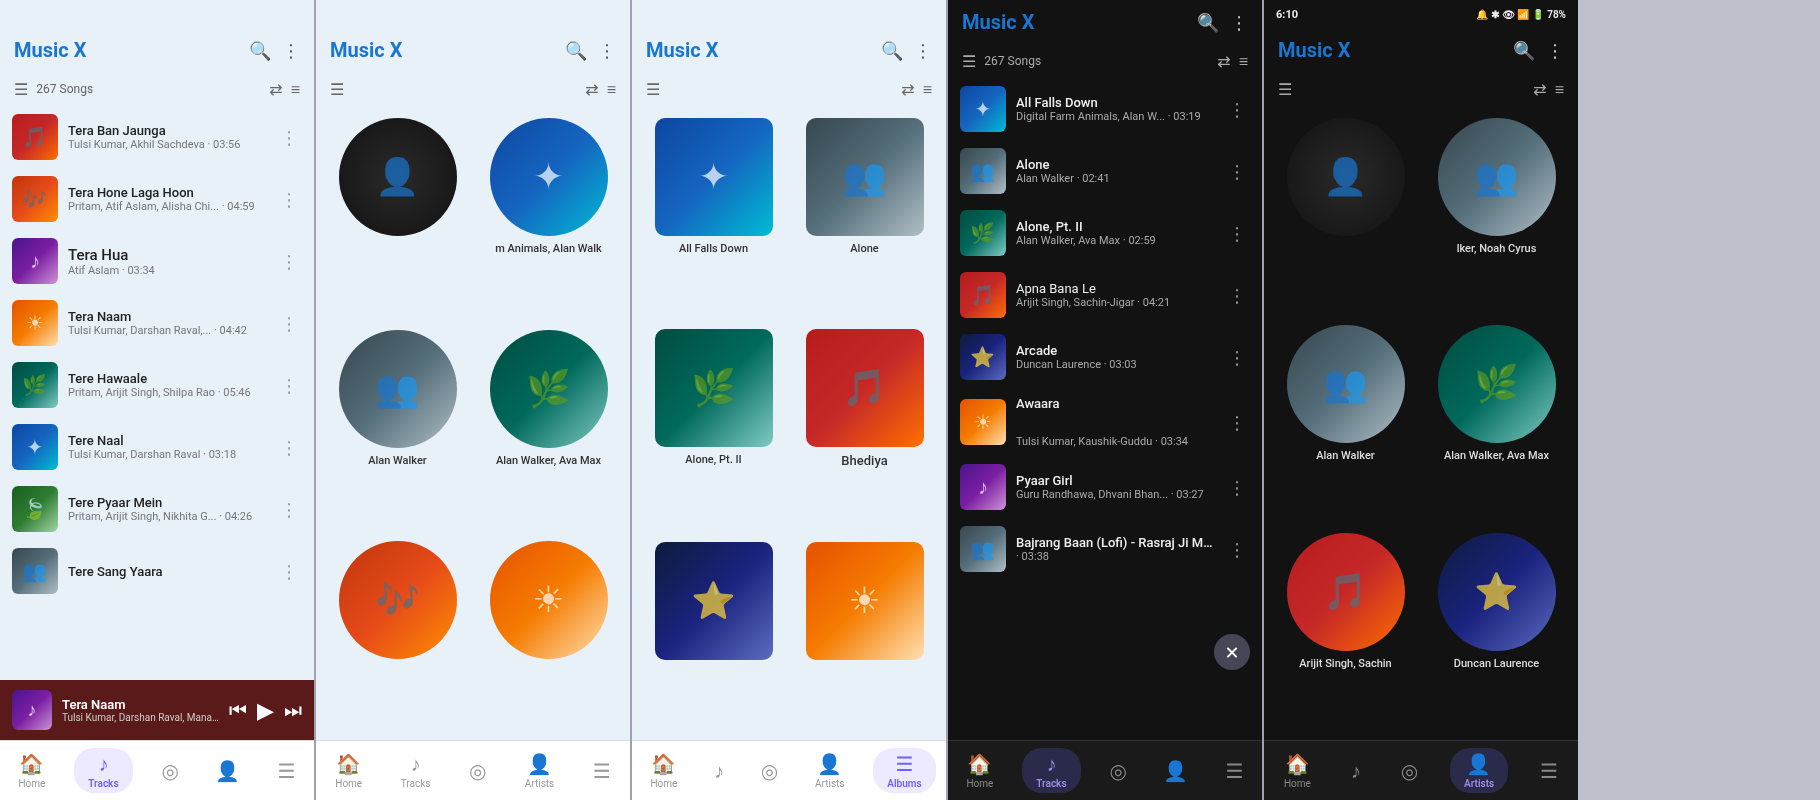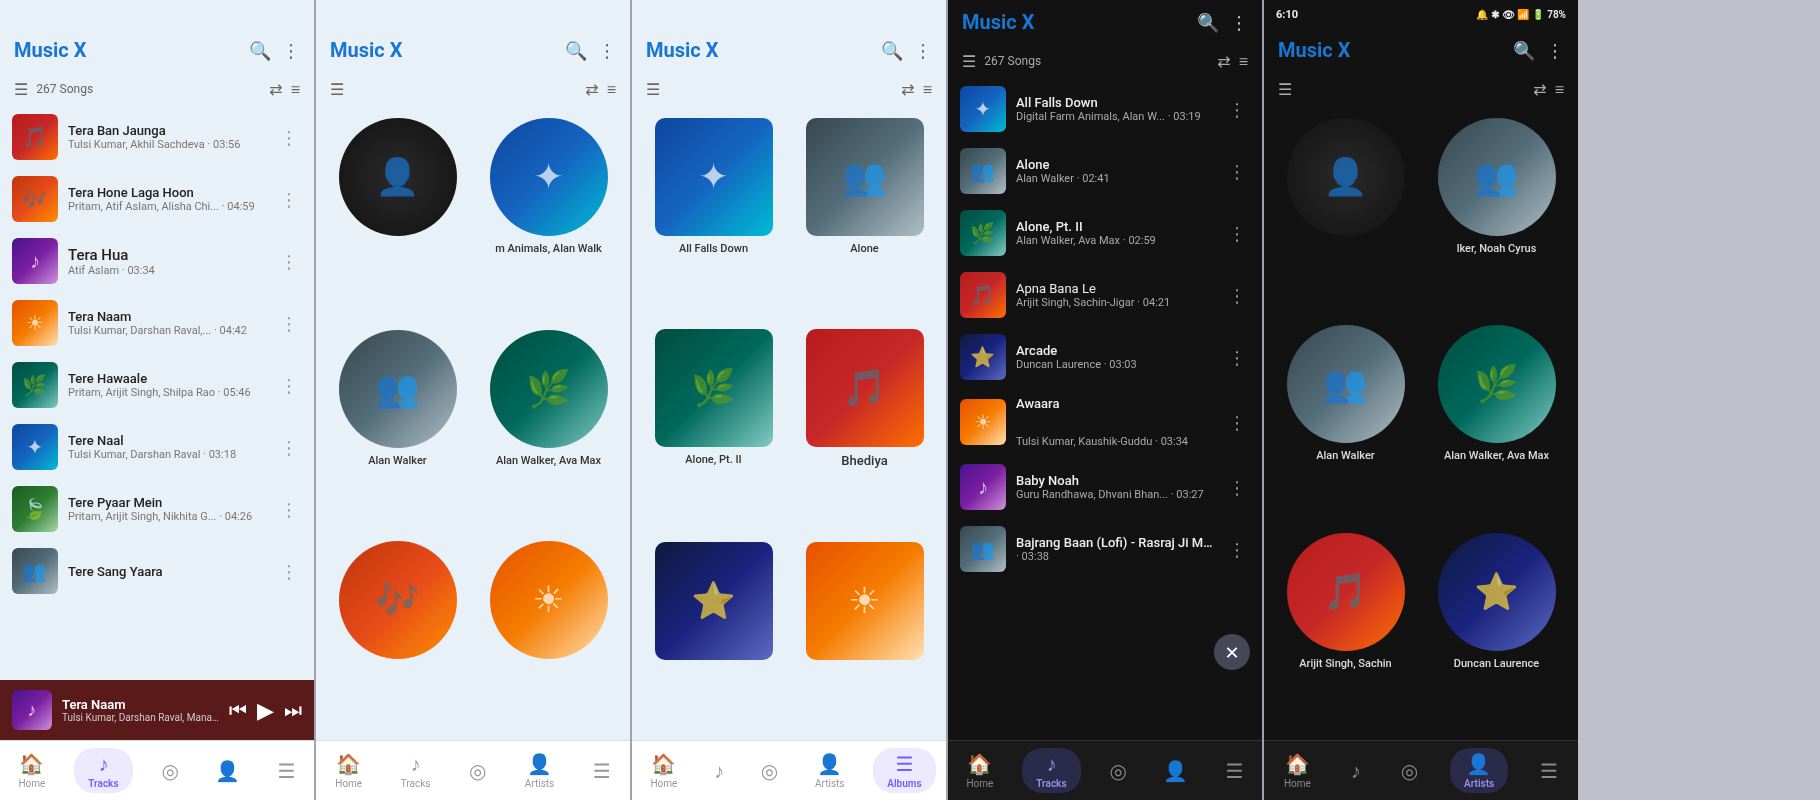--- a/index.html
+++ b/index.html
@@ -400,21 +400,21 @@
           <div style="font-size:13px; font-weight:500; color:#eee; white-space:nowrap; overflow:hidden; text-overflow:ellipsis;">Awaara</div>
           <div style="font-size:11px; color:#aaa; white-space:nowrap; overflow:hidden; text-overflow:ellipsis;margin-top:24px;">Tulsi Kumar, Kaushik-Guddu · 03:34</div>
         </div>
         <span style="font-size:18px; color:#999; cursor:pointer; padding:0 4px;">⋮</span>
       </div>
         <div style="display: flex; align-items: center; padding: 8px 12px; gap: 10px; cursor: pointer;">
         <div style="width:46px; height:46px; border-radius:6px; flex-shrink:0; overflow:hidden; background: linear-gradient(135deg, #4a148c, #7b1fa2, #ce93d8); display:flex; align-items:center; justify-content:center; font-size:20px; color:rgba(255,255,255,0.7);">
           ♪
         </div>
         <div style="flex:1; min-width:0;">
-          <div style="font-size:13px; font-weight:500; color:#eee; white-space:nowrap; overflow:hidden; text-overflow:ellipsis;">Baby Noah</div>
+          <div style="font-size:13px; font-weight:500; color:#eee; white-space:nowrap; overflow:hidden; text-overflow:ellipsis;">Pyaar Girl</div>
           <div style="font-size:11px; color:#aaa; white-space:nowrap; overflow:hidden; text-overflow:ellipsis;">Guru Randhawa, Dhvani Bhan... · 03:27</div>
         </div>
         <span style="font-size:18px; color:#999; cursor:pointer; padding:0 4px;">⋮</span>
       </div>
         <div style="display: flex; align-items: center; padding: 8px 12px; gap: 10px; cursor: pointer;">
         <div style="width:46px; height:46px; border-radius:6px; flex-shrink:0; overflow:hidden; background: linear-gradient(135deg, #37474f, #546e7a, #b0bec5); display:flex; align-items:center; justify-content:center; font-size:20px; color:rgba(255,255,255,0.7);">
           👥
         </div>
         <div style="flex:1; min-width:0;">
           <div style="font-size:13px; font-weight:500; color:#eee; white-space:nowrap; overflow:hidden; text-overflow:ellipsis;">Bajrang Baan (Lofi) - Rasraj Ji Maharaj</div>

